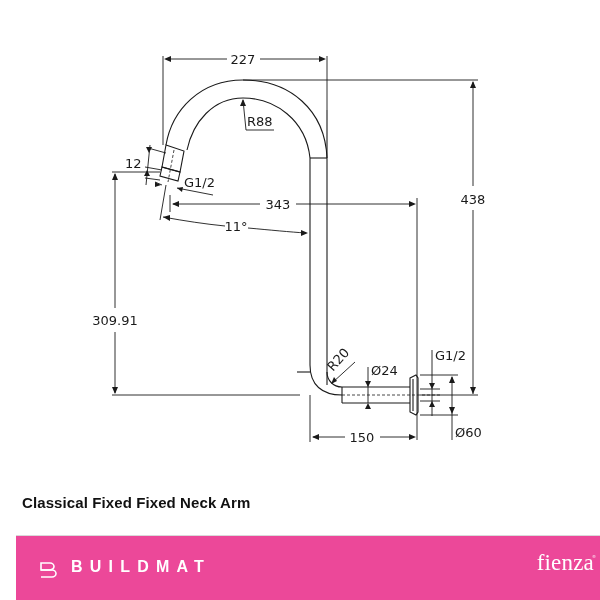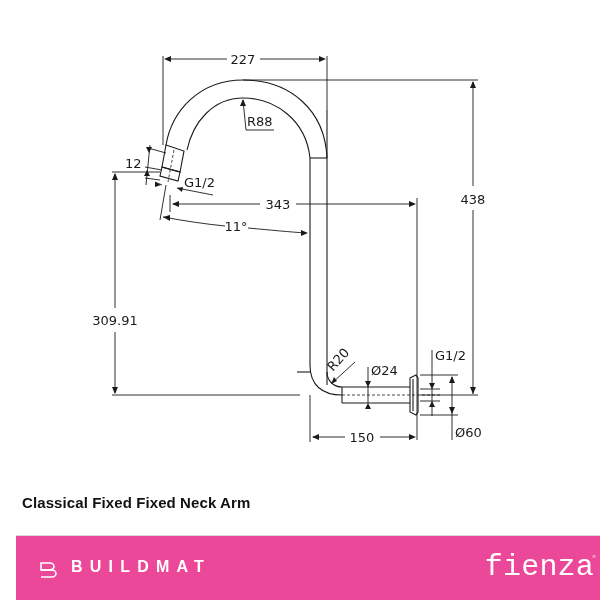--- a/index.html
+++ b/index.html
@@ -6,21 +6,21 @@
   body { width:600px; height:600px; position:relative; overflow:hidden; font-family:"DejaVu Sans", sans-serif; }
   #drawing { position:absolute; left:0; top:0; width:600px; height:480px; }
   #drawing text { font-family:"DejaVu Sans", sans-serif; font-size:13px; fill:#1a1a1a; }
   .dim { stroke:#1a1a1a; stroke-width:0.9; fill:none; }
   .part { stroke:#1a1a1a; stroke-width:1.1; fill:none; }
   .dash { stroke:#1a1a1a; stroke-width:0.8; stroke-dasharray:3 2; fill:none; }
   .title { position:absolute; left:22px; top:494px; font-family:"Liberation Sans", sans-serif; font-weight:bold; font-size:15px; color:#111; letter-spacing:0.1px; }
   .footer { position:absolute; left:16px; top:535px; width:600px; height:65px; background:#ec4899; border-top:1px solid #d9d9d9; }
   .bm-logo { position:absolute; left:23px; top:25px; width:20px; height:17px; }
   .bm-text { position:absolute; left:55px; top:22px; color:#fff; font-family:"Liberation Sans", sans-serif; font-weight:bold; font-size:16px; letter-spacing:7.2px; }
-  .fz-text { position:absolute; right:22px; top:14px; color:#fff; font-family:Liberation Mono, monospace; font-size:30px; letter-spacing:0.2px; }
+  .fz-text { position:absolute; right:22px; top:14px; color:#fff; font-family:Liberation Serif, serif; font-size:23px; letter-spacing:0.2px; }
   .fz-reg { position:absolute; right:20px; top:18px; color:#fff; font-size:4px; }
 </style>
 </head>
 <body>
 
 <svg id="drawing" viewBox="0 0 600 480" xmlns="http://www.w3.org/2000/svg">
 
   <g>
 
     <path class="part" d="M166,145 C172,110 200,80 243,80 C290,80 325,110 327,158"></path>

